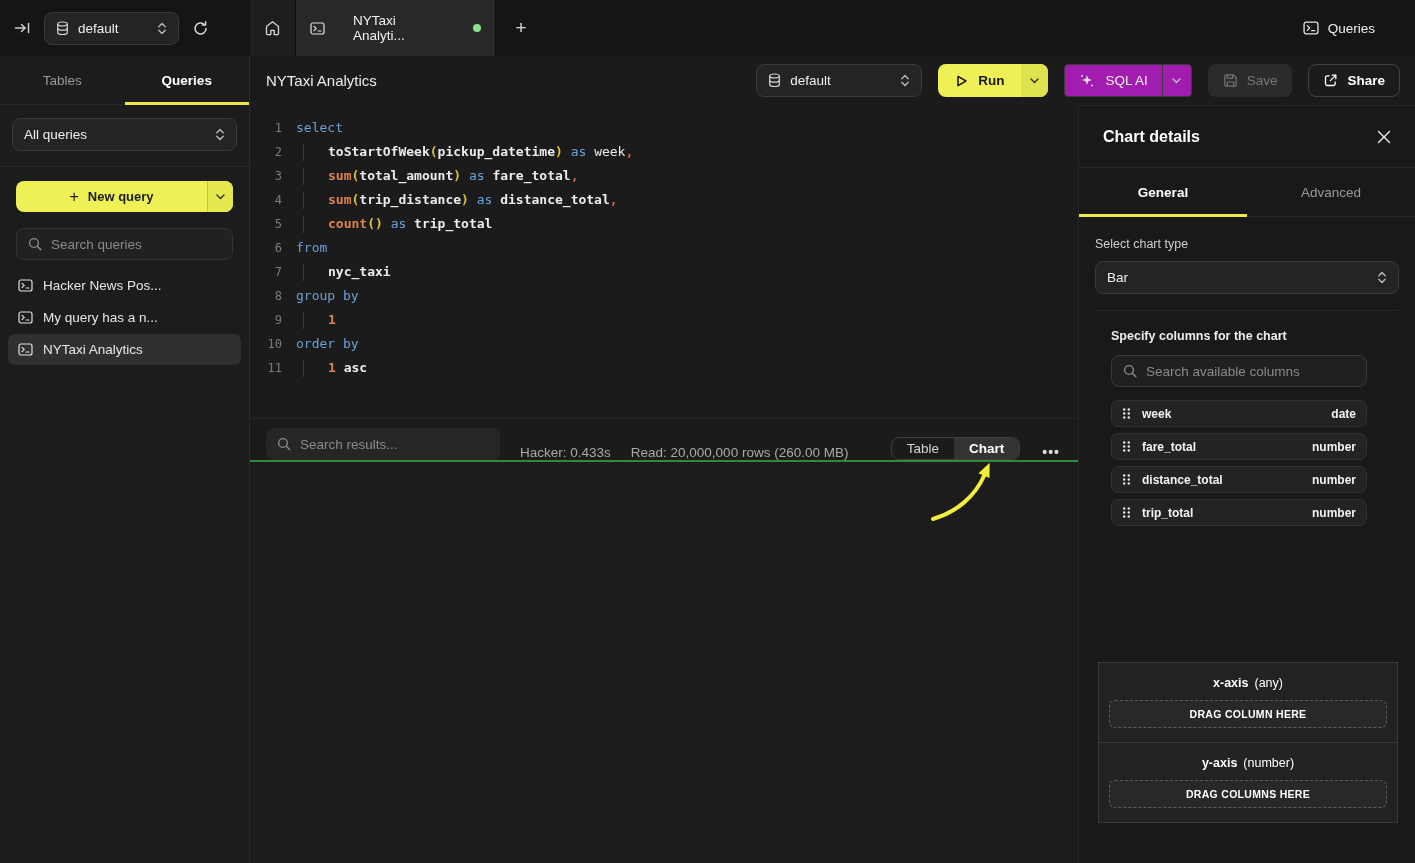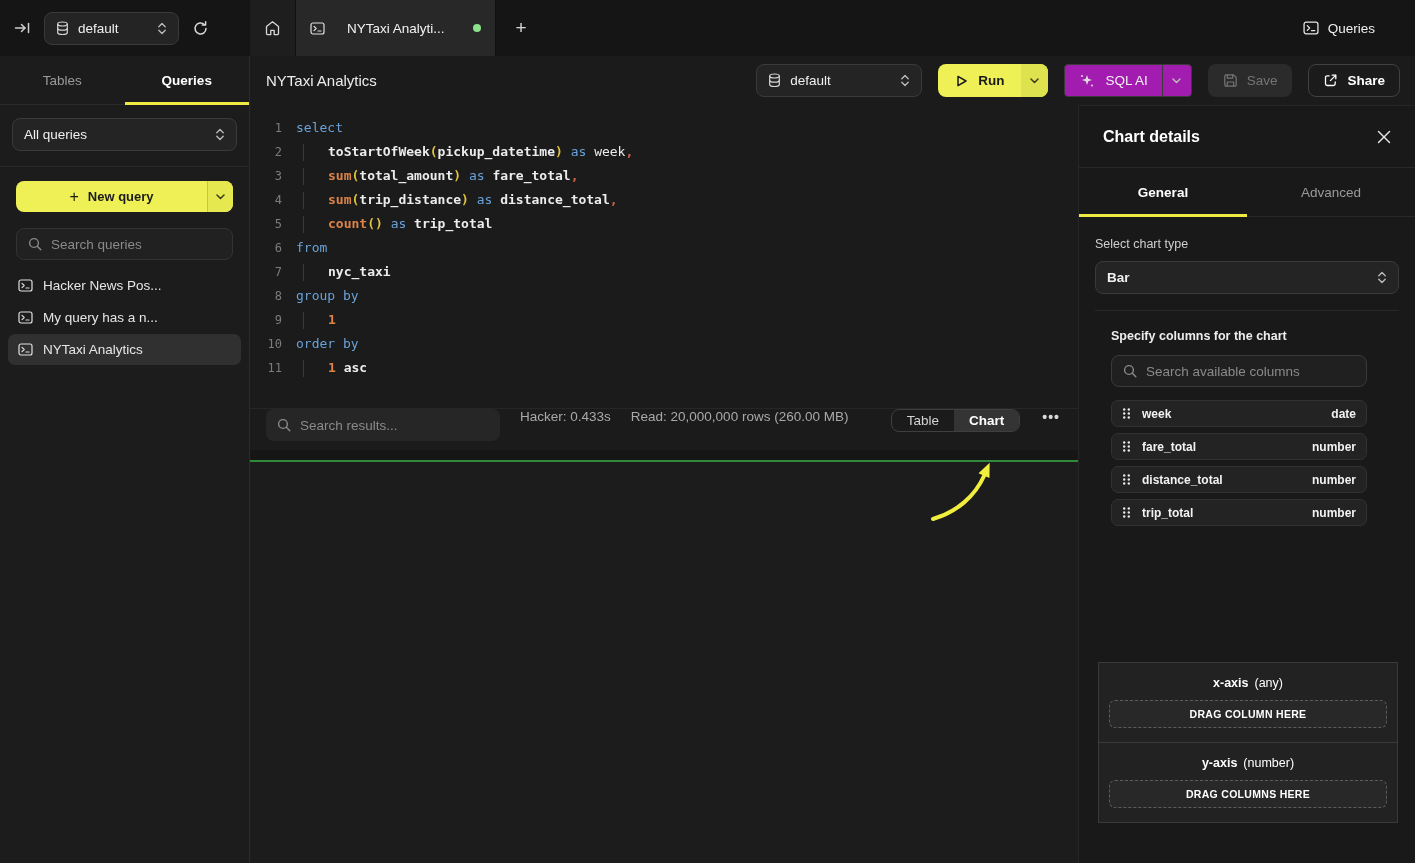--- a/index.html
+++ b/index.html
@@ -11,21 +11,21 @@
   svg { display:block; }
 
   
   .topbar { position:absolute; left:0; top:0; width:1415px; height:56px; background:#151515; display:flex; align-items:stretch; }
   .topbar-left { width:250px; flex:none; display:flex; align-items:center; gap:13px; padding:0 14px; }
   .icon-btn { display:flex; align-items:center; justify-content:center; cursor:pointer; }
   .select { height:33px; display:flex; align-items:center; gap:9px; background:#242424; border:1px solid #3a3a3a; border-radius:8px; padding:0 11px; font-size:13.5px; color:#f0f0f0; }
   .select .sel-value { flex:1; }
   .topbar .select { width:135px; }
   .tab-home { width:46px; flex:none; background:#1e1e1e; display:flex; align-items:center; justify-content:center; border-right:1px solid #101010; }
-  .tab-active { width:200px; flex:none; background:#282828; display:flex; align-items:center; gap:22px; padding:0 14px; font-size:13.5px; color:#f2f2f2; border-right:1px solid #101010; }
+  .tab-active { width:200px; flex:none; background:#282828; display:flex; align-items:center; gap:28px; padding:0 14px; font-size:13.5px; color:#f2f2f2; border-right:1px solid #101010; }
   .tab-dot { width:8px; height:8px; border-radius:50%; background:#8be28b; margin-left:auto; flex:none; }
   .tab-plus { width:50px; flex:none; display:flex; align-items:center; justify-content:center; color:#d6d6d6; font-size:19px; font-weight:300; }
   .topbar-right { margin-left:auto; display:flex; align-items:center; gap:9px; padding-right:40px; color:#f0f0f0; }
 
   
   .sidebar { position:absolute; left:0; top:56px; width:250px; bottom:0; background:#1c1c1c; border-right:1px solid #2b2b2b; }
   .side-tabs { height:49px; display:flex; border-bottom:1px solid #2a2a2a; }
   .side-tab { flex:1; display:flex; align-items:center; justify-content:center; color:#9a9a9a; cursor:pointer; position:relative; }
   .side-tab.active { color:#ffffff; font-weight:700; }
   .side-tab.active::after { content:""; position:absolute; left:0; right:0; bottom:-1px; height:3px; background:#f1e943; }
@@ -68,21 +68,21 @@
   .tk-kw { color:#69a2d8; }
   .tk-fn { color:#de8448; font-weight:bold; }
   .tk-paren { color:#e2c33f; font-weight:bold; }
   .tk-id { color:#ececec; font-weight:bold; }
   .tk-al { color:#ececec; }
   .tk-num { color:#de8448; font-weight:bold; }
   .tk-comma { color:#cd6245; font-weight:bold; }
   .tk-pl { color:#cccccc; }
 
   
-  .results-bar { position:absolute; left:250px; top:408px; width:828px; height:42px; background:#1b1b1b; border-top:1px solid #262626; display:flex; align-items:flex-start; padding:0 16px; gap:20px; }
+  .results-bar { position:absolute; left:250px; top:418px; width:828px; height:42px; background:#1b1b1b; border-top:1px solid #262626; display:flex; align-items:flex-end; padding:0 16px; gap:20px; }
   .results-search { width:234px; flex:none; background:#262626; border:none; }
   .meta { color:#a9a9a9; }
   .toggle { margin-left:auto; height:23px; display:flex; border:1px solid #3f3f3f; border-radius:8px; overflow:hidden; }
   .toggle-seg { display:flex; align-items:center; padding:0 15px; color:#d4d4d4; cursor:pointer; }
   .toggle-seg.active { background:#343434; color:#ffffff; font-weight:700; }
   .more-btn { color:#d9d9d9; font-weight:bold; letter-spacing:1px; font-size:14px; padding:0 2px; cursor:pointer; }
 
   .green-rule { position:absolute; left:250px; top:460px; width:828px; height:2px; background:#2e8b3c; }
 
   
@@ -94,21 +94,21 @@
   .right-panel { position:absolute; left:1078px; top:105px; right:0; bottom:0; background:#191919; border-left:1px solid #262626; border-top:1px solid #262626; display:flex; flex-direction:column; }
   .panel-header { height:62px; flex:none; display:flex; align-items:center; padding:0 24px; border-bottom:1px solid #282828; }
   .panel-title { font-size:16px; font-weight:700; color:#ffffff; }
   .panel-close { margin-left:auto; cursor:pointer; display:flex; }
   .panel-tabs { height:49px; flex:none; display:flex; border-bottom:1px solid #282828; }
   .panel-tab { flex:1; display:flex; align-items:center; justify-content:center; color:#9a9a9a; cursor:pointer; position:relative; }
   .panel-tab.active { color:#ffffff; font-weight:600; }
   .panel-tab.active::after { content:""; position:absolute; left:0; right:0; bottom:-1px; height:3px; background:#f1e943; }
   .panel-body { flex:1; display:flex; flex-direction:column; padding:20px 16px 40px; overflow:hidden; }
   .field-label { font-size:12.5px; color:#cfcfcf; margin-bottom:10px; }
-  .type-select { margin-bottom:16px;font-weight:bold; }
+  .type-select { margin-bottom:16px; }
   .panel-div { border-top:1px solid #282828; margin-bottom:18px; }
   .columns-sec { padding-left:16px; padding-right:32px; }
   .columns-label { font-size:12.5px; font-weight:700; color:#ededed; margin-bottom:12px; }
   .columns-sec .search-box { margin-bottom:13px; background:#202020; border-color:#3a3a3a; }
   .col-card { height:27px; background:#232323; border:1px solid #323232; border-radius:7px; display:flex; align-items:center; gap:11px; padding:0 10px; margin-bottom:6px; font-size:12px; font-weight:700; color:#f2f2f2; }
   .col-type { margin-left:auto; }
   .drag-dots { flex:none; display:flex; cursor:grab; }
 
   .axes-box { margin-top:auto; margin-left:3px; margin-right:1px; border:1px solid #3a3a3a; border-radius:0; background:#222222; }
   .axes-sec { padding:13px 10px 14px; text-align:center; }

